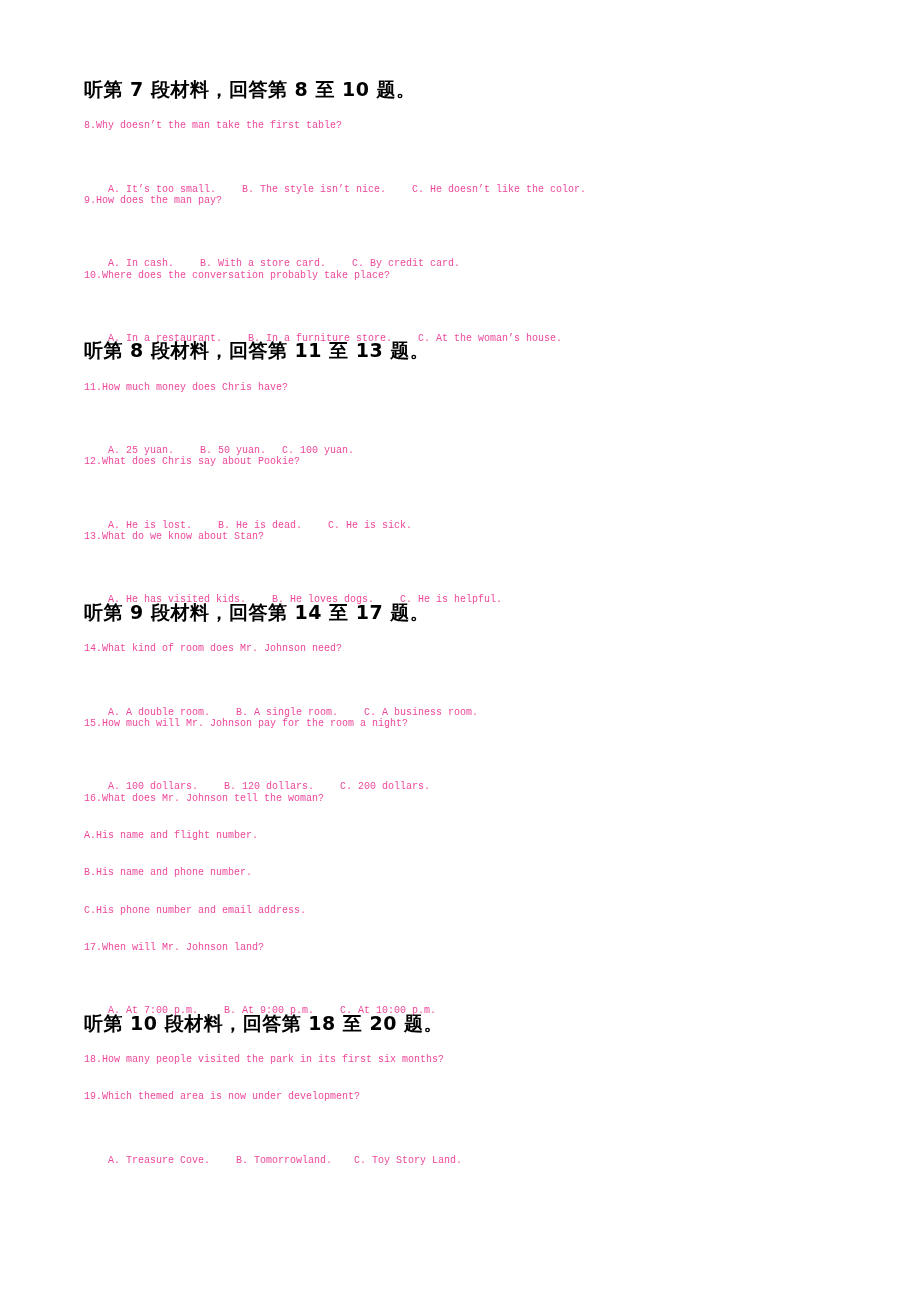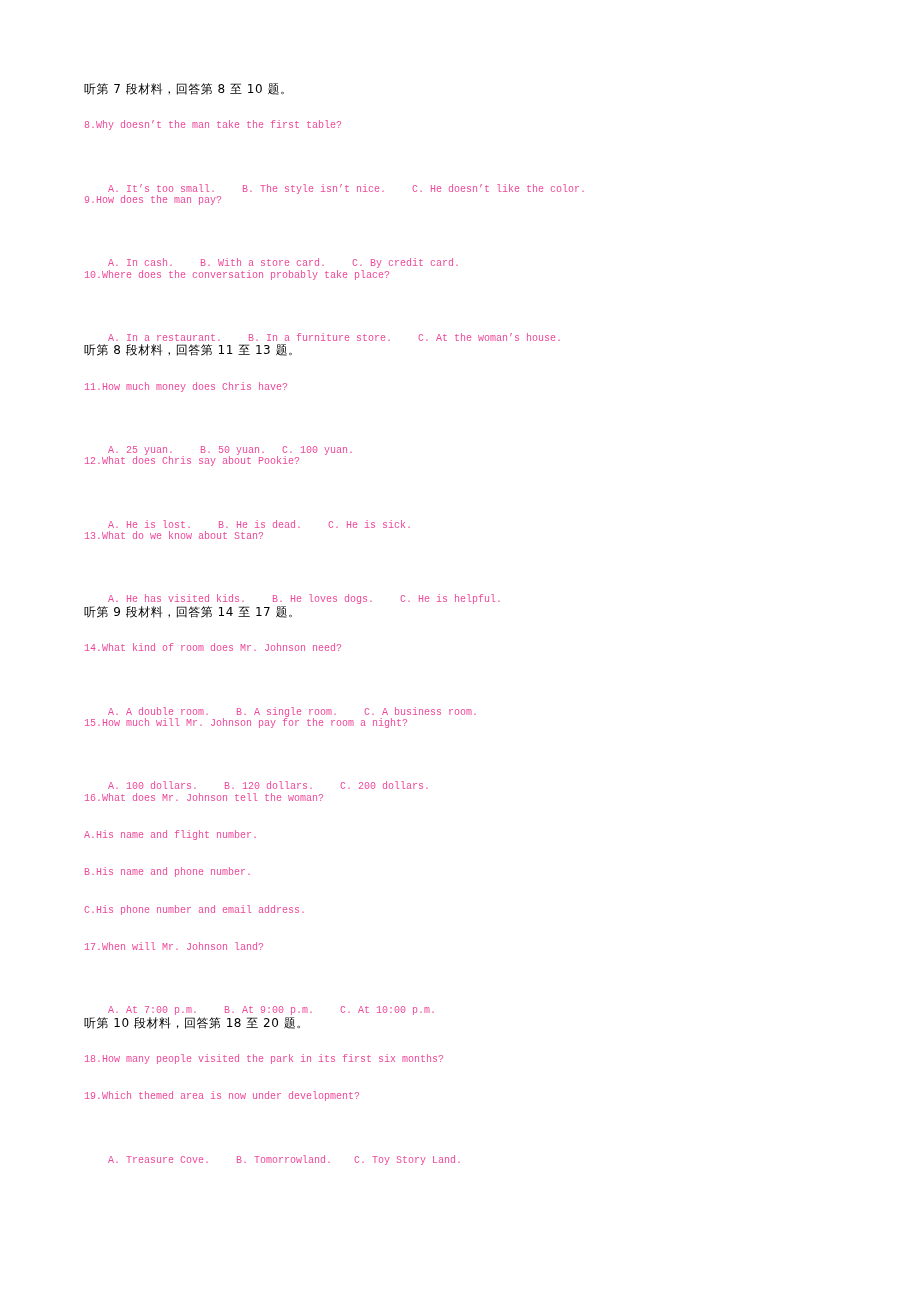--- a/index.html
+++ b/index.html
@@ -8,22 +8,22 @@
   .line {
     height: 37.35px;
     line-height: 26px;
     font-family: Liberation Mono, monospace;
     font-size: 10px;
     color: #ec4899;
     white-space: pre;
   }
   .heading {
     font-family: "DejaVu Sans", "Liberation Sans", sans-serif;
-    font-weight: normal;
-    font-size: 12px;
+    font-weight: bold;
+    font-size: 19px;
     letter-spacing: 0.5px;
     color: #000000;
   }
   .opt { display: inline-block; }
   .opt + .opt { margin-left: 26px; }
 </style>
 </head>
 <body>
 
 <div class="page">

